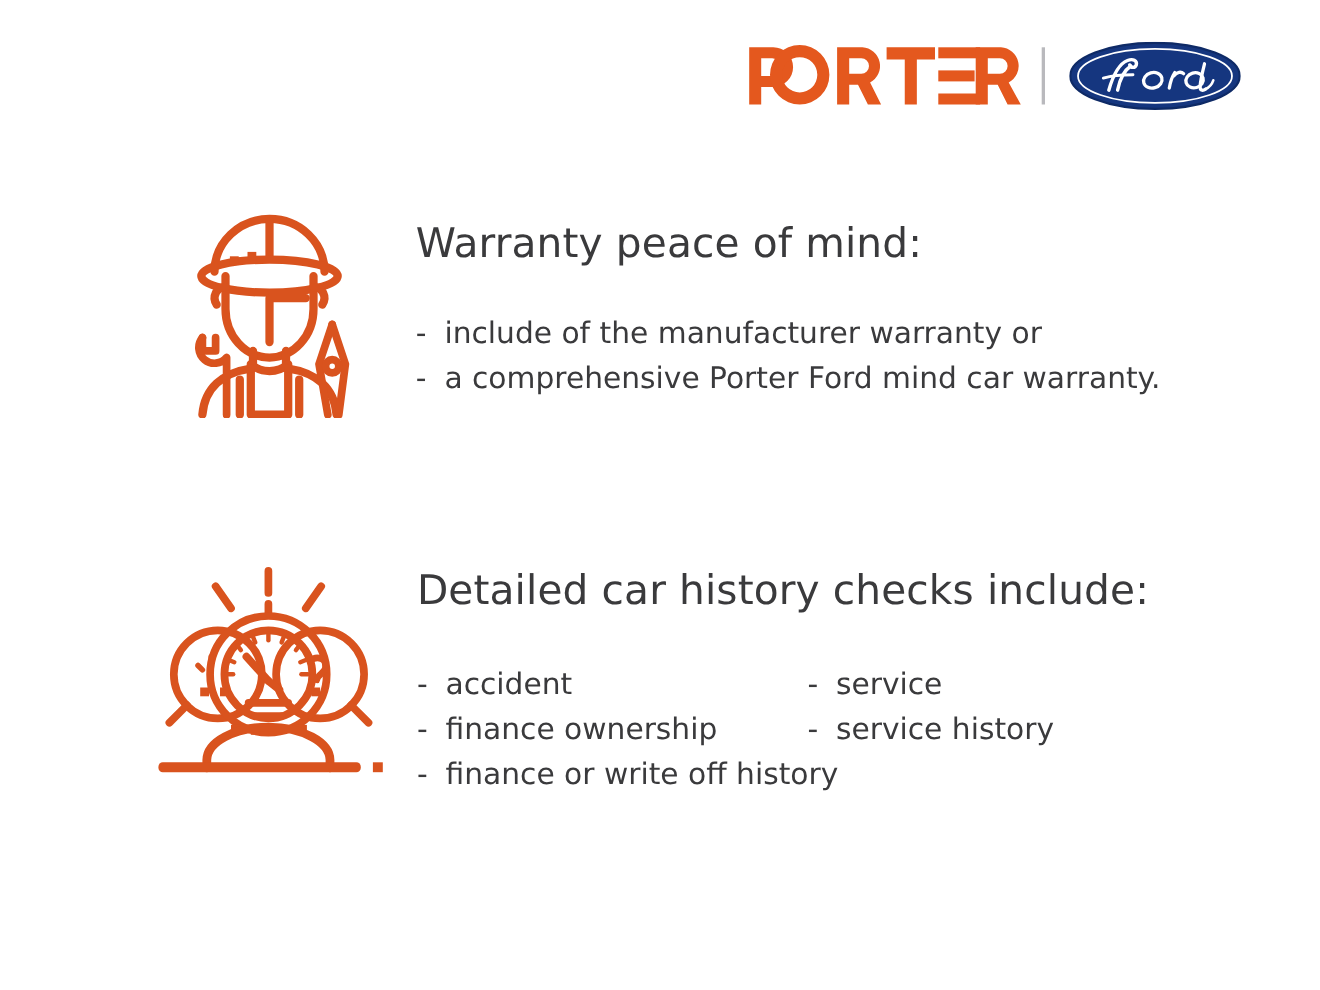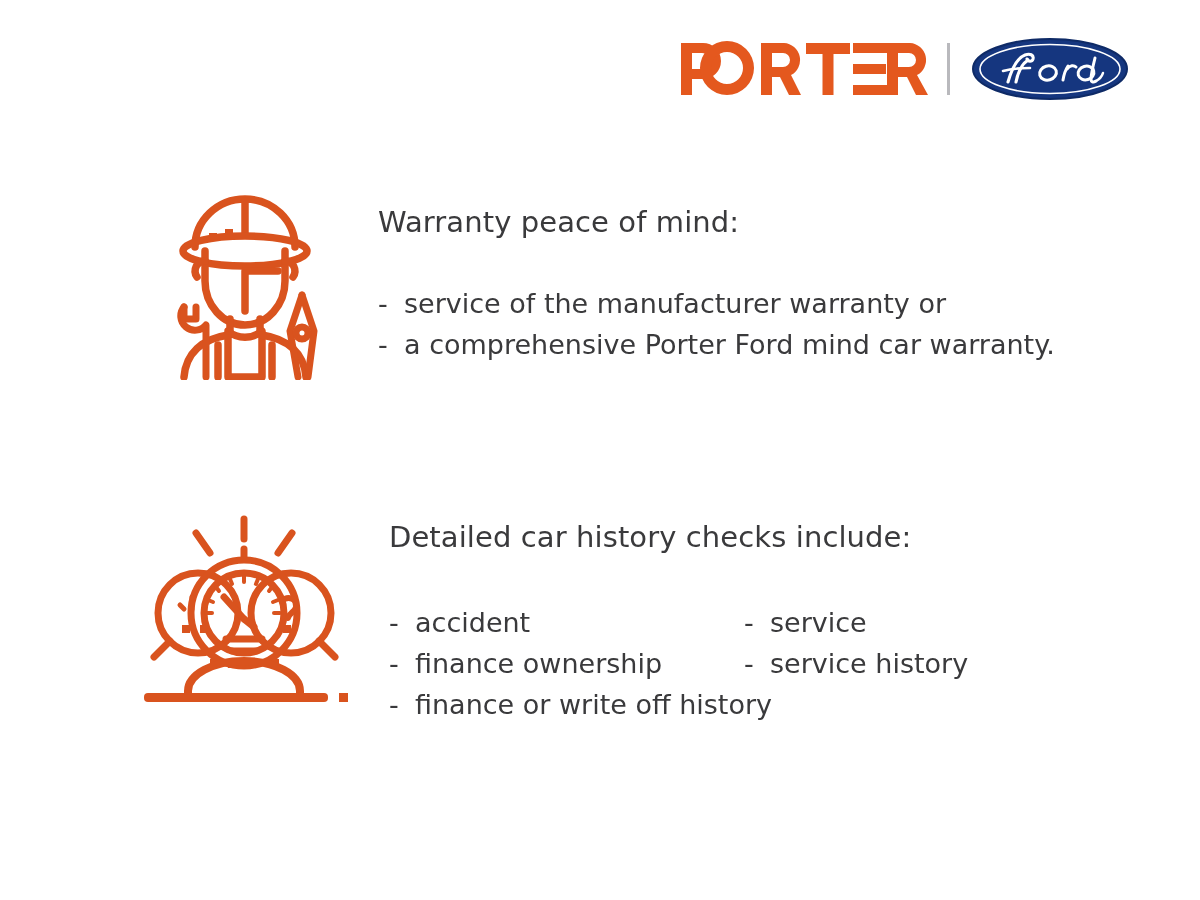--- a/index.html
+++ b/index.html
@@ -73,28 +73,28 @@
     height: 200px;
   }
   .text-slot {
     flex: 0 0 auto;
   }
   #text-warranty {
     margin-left: 38px;
     padding-top: 20px;
   }
   #text-history {
-    margin-left: 29px;
+    margin-left: 19px;
     padding-top: 15px;
   }
 
   .heading {
     font-family: "DejaVu Sans", sans-serif;
     font-weight: 400;
-    font-size: 29px;
+    font-size: 37px;
     line-height: 34px;
     letter-spacing: 0.1px;
     color: #3a3a3c;
     white-space: nowrap;
   }
 
   .bullet-list {
     margin: 0;
     padding: 0;
     list-style: none;
@@ -238,21 +238,21 @@
       </g>
     </svg>
   </div>
 
   <div id="text-warranty" class="text-slot">
     <div class="heading">Warranty peace of mind:</div>
 
     <ul id="warranty-list" class="bullet-list">
       <li class="bullet-row">
         <span class="dash">-</span>
-        <span class="bullet-text">service of the manufacturer warranty or</span>
+        <span class="bullet-text">include of the manufacturer warranty or</span>
       </li>
       <li class="bullet-row">
         <span class="dash">-</span>
         <span class="bullet-text">a comprehensive Porter Ford mind car warranty.</span>
       </li>
     </ul>
   </div>
 </div>
 
 <div id="block-history" class="block">

